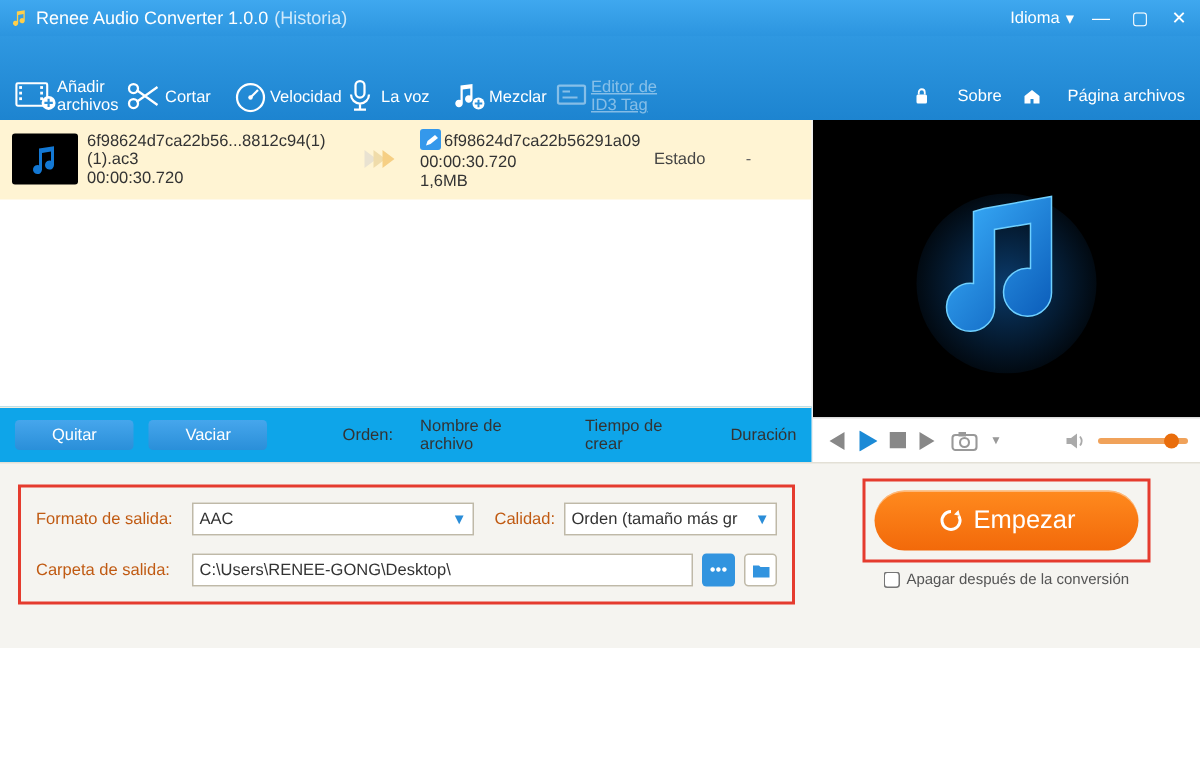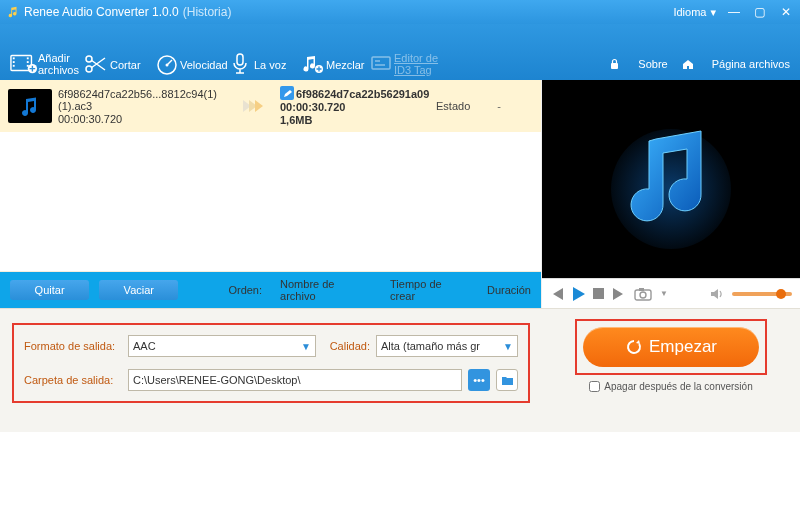--- a/index.html
+++ b/index.html
@@ -18,21 +18,21 @@
 .tool.disabled{opacity:.45;cursor:default;text-decoration:underline;}
 .toolbar .sp{flex:1;}
 .topright{display:flex;gap:14px;align-items:center;margin-bottom:6px;}
 .topright .lnk{display:flex;align-items:center;gap:18px;cursor:pointer;font-size:11px;}
 .main{display:flex;height:228px;}
 .left{flex:1;border-right:1px solid #eee;display:flex;flex-direction:column;}
 .filerow{display:flex;align-items:center;background:#fff4d3;padding:6px 8px;gap:6px;}
 .thumb{width:44px;height:34px;background:#000;border-radius:2px;display:flex;align-items:center;justify-content:center;}
 .fcol{display:flex;flex-direction:column;gap:1px;font-size:11px;}
 .fcol.a{width:170px;}
-.fcol.b{width:150px;font-weight:bold;}
+.fcol.b{width:150px;}
 .arrows{width:40px;display:flex;align-items:center;justify-content:center;gap:0;}
 .arrow{width:0;height:0;border-top:6px solid transparent;border-bottom:6px solid transparent;border-left:8px solid #f6cf84;margin-left:-2px;}
 .arrow:nth-child(1){border-left-color:#e9e2d1;}
 .arrow:nth-child(2){border-left-color:#f0dcaa;}
 .status{width:50px;font-size:11px;color:#444;text-align:left;}
 .statusv{width:14px;text-align:center;color:#666;}
 .editic{width:14px;height:14px;background:#3498eb;display:inline-flex;align-items:center;justify-content:center;border-radius:2px;margin-right:2px;}
 .listsp{flex:1;}
 .listbot{display:flex;align-items:center;padding:6px 10px;gap:10px;border-top:1px solid #f5eedd;background:#0ea5e9;}
 .btn{background:linear-gradient(#46a6ec,#2a8fd9);color:#fff;border:none;padding:4px 0;width:80px;border-radius:3px;font-size:11px;cursor:pointer;}
@@ -272,21 +272,21 @@
   <div class="bleft">
     <div class="redbox">
       <div class="frow">
         <span class="flabel">Formato de salida:</span>
         <div class="combo">
           <span>AAC</span>
           <span class="tri">▼</span>
         </div>
         <span class="flabel" style="width:48px;text-align:right">Calidad:</span>
         <div class="combo sm">
-          <span style="white-space:nowrap;overflow:hidden;">Alta (tamaño más gr</span>
+          <span style="white-space:nowrap;overflow:hidden;">Orden (tamaño más gr</span>
           <span class="tri">▼</span>
         </div>
       </div>
       <div class="frow">
         <span class="flabel">Carpeta de salida:</span>
         <div class="txtin">
           <span>C:\Users\RENEE-GONG\Desktop\</span>
         </div>
         <div class="ibtn">•••</div>
         <div class="ibtn f">

